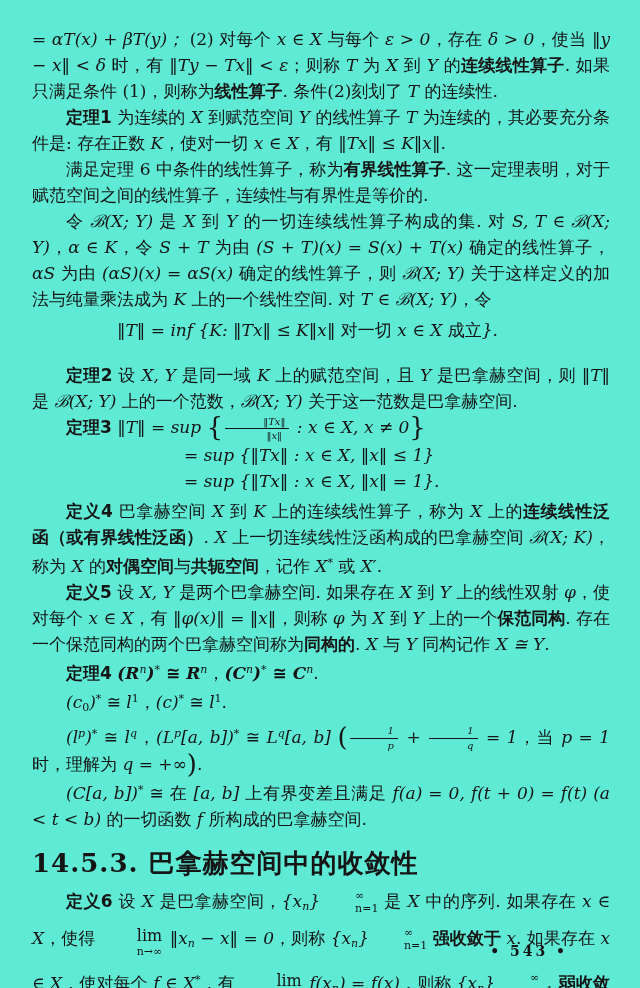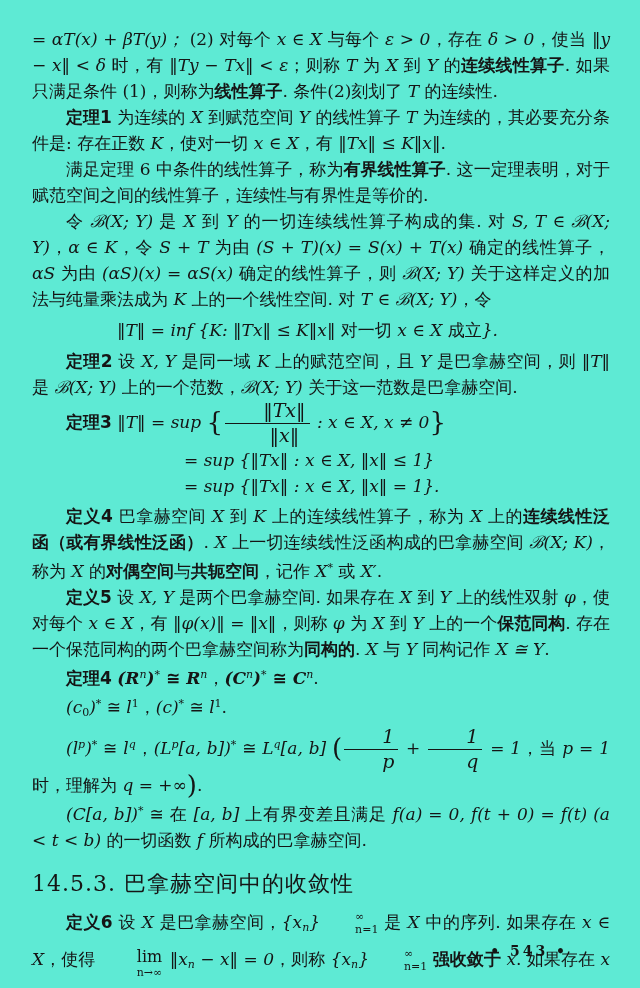--- a/index.html
+++ b/index.html
@@ -14,35 +14,35 @@
   }
   p{margin:0;text-align:justify;}
   .indent{text-indent:2em;}
   .bold{font-weight:bold;font-family:"DejaVu Sans","Liberation Sans",sans-serif;}
   .bold.ital{font-family:"DejaVu Serif","Liberation Serif",serif;}
   .ital{font-style:italic;font-family:"DejaVu Serif","Liberation Serif",serif;}
   .sup{font-size:11px;vertical-align:6px;}
   .sub{font-size:11px;vertical-align:-3px;}
   .big{font-size:26px;vertical-align:-3px;line-height:1;}
   .frac{display:inline-block;vertical-align:middle;text-align:center;line-height:1.15;
-        font-size:19px;margin:0 2px;font-style:italic;
+        font-size:10px;margin:0 2px;font-style:italic;
         font-family:"DejaVu Serif","Liberation Serif",serif;}
   .frac .num{display:block;border-bottom:1.5px solid #151515;padding:0 4px 1px;}
   .frac .den{display:block;padding-top:1px;}
   .lim{display:inline-block;vertical-align:-11px;text-align:center;line-height:1;margin:8px 2px;}
   .lim .top{display:block;font-size:16px;}
   .lim .bot{display:block;font-size:11px;margin-top:2px;}
   .supsub{display:inline-block;vertical-align:-5px;text-align:left;line-height:1;margin-left:1px;}
   .supsub .s1{display:block;font-size:11px;}
   .supsub .s2{display:block;font-size:11px;margin-top:2px;}
-  .formula-center{margin:5px 0 5px 85px;}
+  .formula-center{margin:5px 0 19px 85px;}
   .formula-line{}
   .formula-sub{margin-left:152px;}
   .formula-sub-last{margin-left:152px;margin-bottom:4px;}
-  .heading{margin:18px 0 12px 0;font-size:22px;font-weight:normal;
+  .heading{margin:18px 0 12px 0;font-size:26px;font-weight:bold;
            font-family:"DejaVu Serif","Liberation Serif",serif;letter-spacing:1px;}
   .pageno{position:absolute;right:72px;bottom:24px;font-size:14px;
           font-weight:bold;letter-spacing:3px;}
 </style>
 </head>
 <body>
 
 <div class="page">
   <p class="noindent"><span class="ital">= αT(x) + βT(y)；</span><span>  (2) 对每个 </span><span class="ital">x ∈ X</span><span> 与每个 </span><span class="ital">ε &gt; 0</span><span>，存在 </span><span class="ital">δ &gt; 0</span><span>，使当 </span><span class="ital">‖y − x‖ &lt; δ</span><span> 时，有 </span><span class="ital">‖Ty − Tx‖ &lt; ε</span><span>；则称 </span><span class="ital">T</span><span> 为 </span><span class="ital">X</span><span> 到 </span><span class="ital">Y</span><span> 的</span><span class="bold">连续线性算子</span><span>. 如果只满足条件 (1)，则称为</span><span class="bold">线性算子</span><span>. 条件(2)刻划了 </span><span class="ital">T</span><span> 的连续性.</span></p>
   <p class="indent"><span class="bold">定理1</span><span>  为连续的 </span><span class="ital">X</span><span> 到赋范空间 </span><span class="ital">Y</span><span> 的线性算子 </span><span class="ital">T</span><span> 为连续的，其必要充分条件是: 存在正数 </span><span class="ital">K</span><span>，使对一切 </span><span class="ital">x ∈ X</span><span>，有 </span><span class="ital">‖Tx‖ ≤ K‖x‖</span><span>.</span></p>

